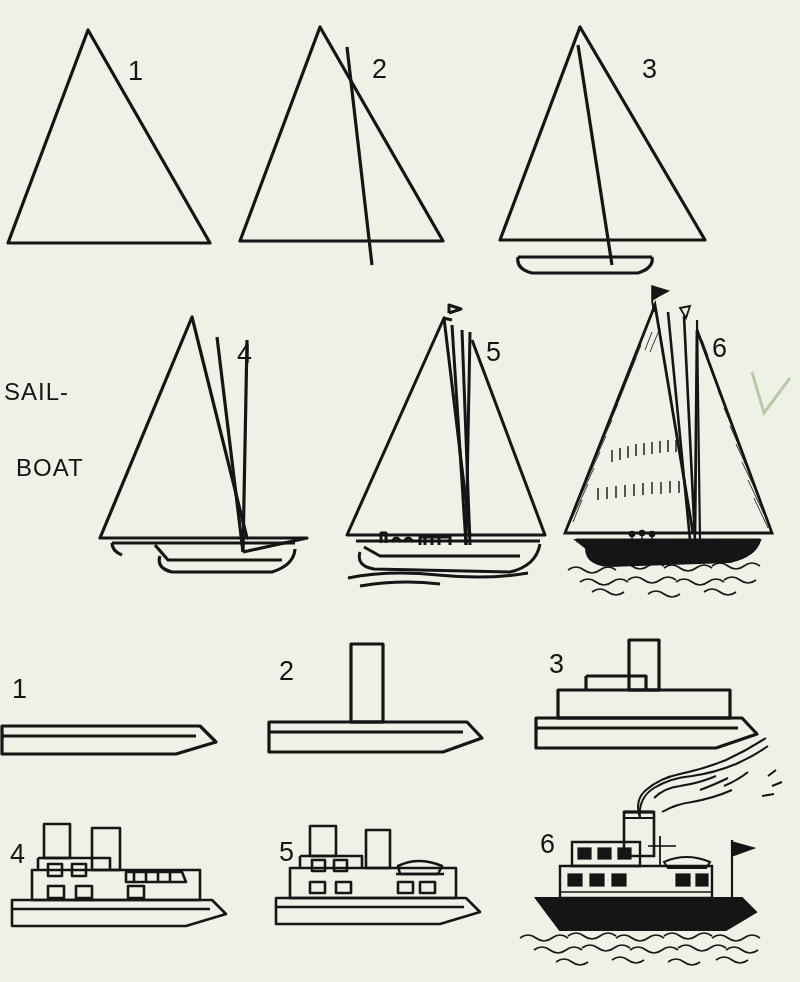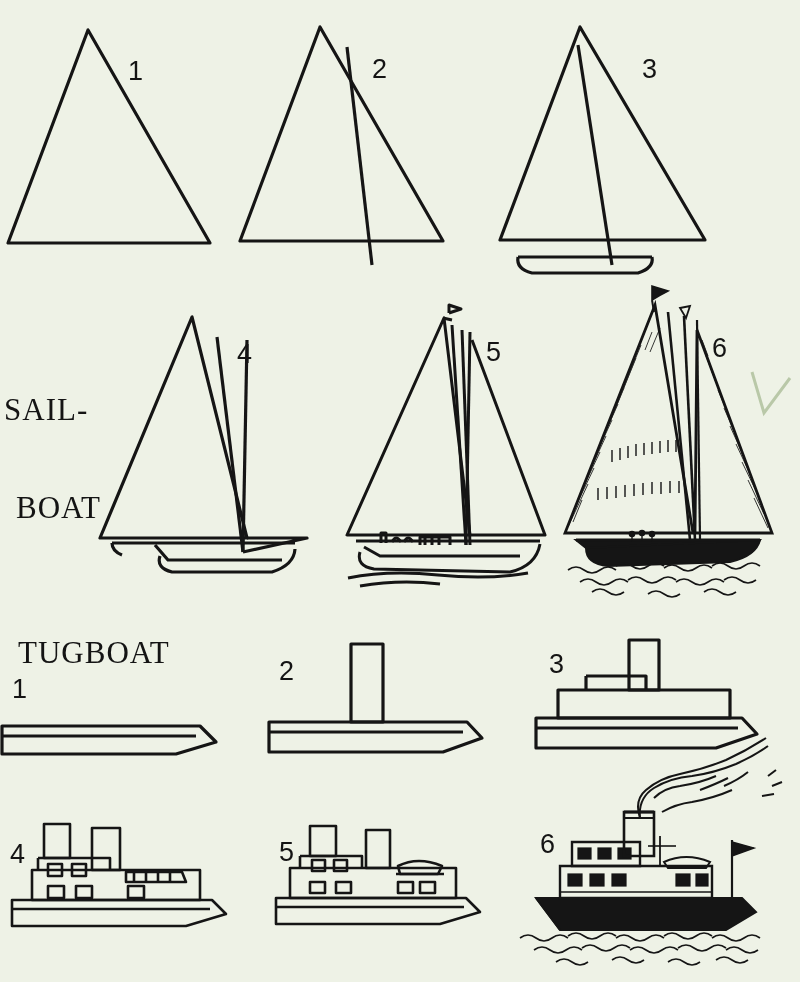--- a/index.html
+++ b/index.html
@@ -33,24 +33,23 @@
     color: #141414;
     letter-spacing: 0.5px;
     white-space: pre;
     line-height: 1.05;
   }
   .step-num {
     font-size: 27px;
     font-weight: 400;
   }
   .title-text {
-    font-size: 31px;
+    font-size: 24px;
     font-weight: 400;
     letter-spacing: 1px;
-    font-family: Liberation Serif, serif;
   }
   .sail-title {
     left: 4px;
     top: 329px;
   }
   .tug-title {
     left: 18px;
     top: 637px;
   }
 </style>
@@ -315,21 +314,20 @@
 
   <div class="label title-text sail-title">
     <div>SAIL-</div>
     <div style="margin-left:12px;">BOAT</div>
   </div>
 
   <div class="label step-num" style="left:237px; top:340px;">4</div>
   <div class="label step-num" style="left:486px; top:338px;">5</div>
   <div class="label step-num" style="left:712px; top:334px;">6</div>
 
-  <div class="label title-text tug-title">TUGBOAT</div>
 
   <div class="label step-num" style="left:12px; top:675px;">1</div>
   <div class="label step-num" style="left:279px; top:657px;">2</div>
   <div class="label step-num" style="left:549px; top:650px;">3</div>
 
   <div class="label step-num" style="left:10px; top:840px;">4</div>
   <div class="label step-num" style="left:279px; top:838px;">5</div>
   <div class="label step-num" style="left:540px; top:830px;">6</div>
 
 </div>

